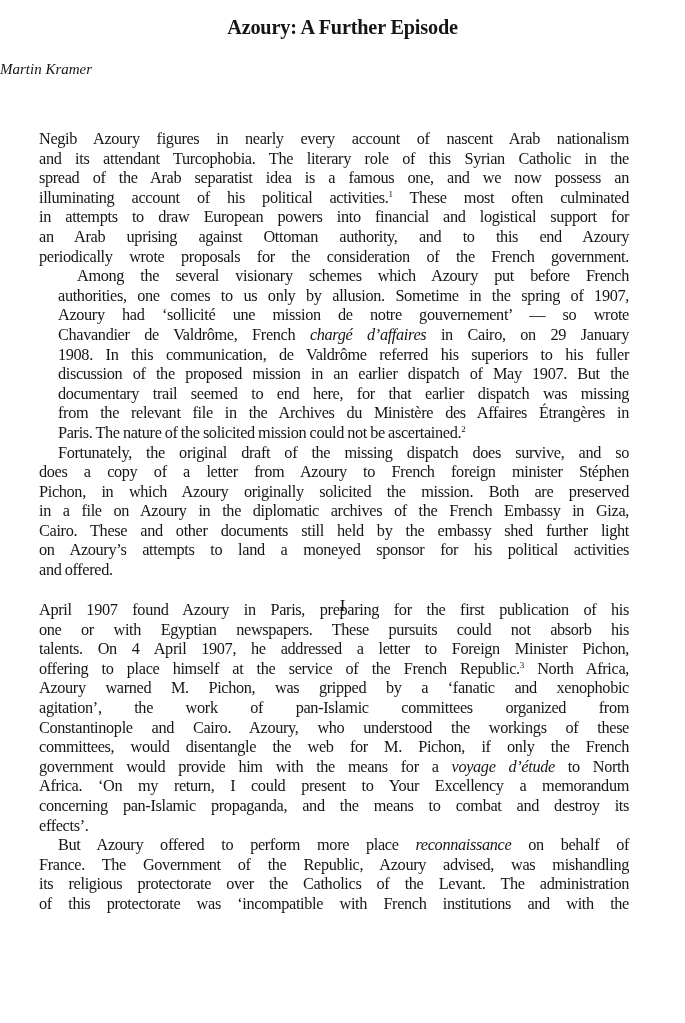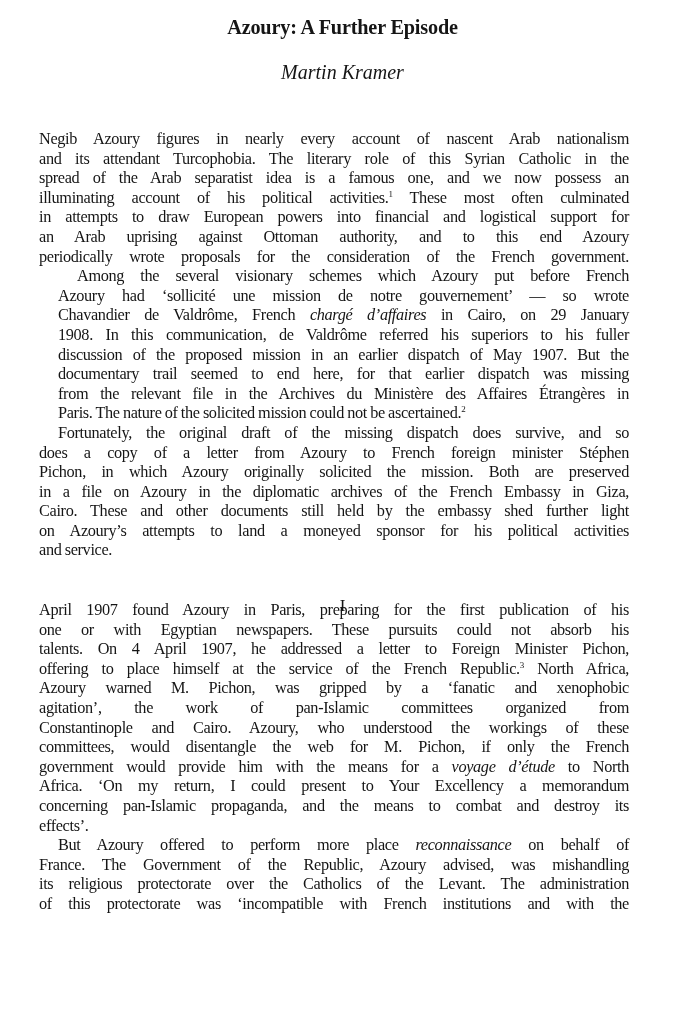--- a/index.html
+++ b/index.html
@@ -7,22 +7,22 @@
     width: 685px; height: 1023px; overflow: hidden; position: relative;
     font-family: "Liberation Serif", "DejaVu Serif", serif;
     color: #151515;
   }
   .title {
     position: absolute; top: 14px; left: 0; width: 685px; text-align: center;
     font-size: 22px; font-weight: bold; letter-spacing: -0.2px;
     transform: scaleX(0.92); transform-origin: center;
   }
   .author {
-    position: absolute; top: 61px; left: 0; width: 685px; text-align: center;
-    font-size: 20px; font-style: italic;
+    position: absolute; top: 61px; left: 0; width: 685px; 
+    font-size: 15px; font-style: italic;
   }
   .body-text {
     position: absolute; left: 39px; width: 590px;
     font-size: 16.3px; line-height: 19.6px; text-align: justify;
     letter-spacing: -0.35px; word-spacing: -0.5px;
   }
   .p1 { top: 129px; }
   .p { margin: 0; }
   .p.indent { text-indent: 19px; }
   .section-num {
@@ -46,36 +46,37 @@
     <span class="line">Negib Azoury figures in nearly every account of nascent Arab nationalism</span>
     <span class="line">and its attendant Turcophobia. The literary role of this Syrian Catholic in the</span>
     <span class="line">spread of the Arab separatist idea is a famous one, and we now possess an</span>
     <span class="line"><span>illuminating account of his political activities.</span><sup>1</sup><span> These most often culminated</span></span>
     <span class="line">in attempts to draw European powers into financial and logistical support for</span>
     <span class="line">an Arab uprising against Ottoman authority, and to this end Azoury</span>
     <span class="line">periodically wrote proposals for the consideration of the French government.</span>
   </div>
   <div class="p indent">
     <span class="line" style="padding-left:19px">Among the several visionary schemes which Azoury put before French</span>
+    <span class="line">authorities, one comes to us only by allusion. Sometime in the spring of 1907,</span>
     <span class="line">Azoury had ‘sollicité une mission de notre gouvernement’ — so wrote</span>
     <span class="line"><span>Chavandier de Valdrôme, French </span><i>chargé d’affaires</i><span> in Cairo, on 29 January</span></span>
     <span class="line">1908. In this communication, de Valdrôme referred his superiors to his fuller</span>
     <span class="line">discussion of the proposed mission in an earlier dispatch of May 1907. But the</span>
     <span class="line">documentary trail seemed to end here, for that earlier dispatch was missing</span>
     <span class="line">from the relevant file in the Archives du Ministère des Affaires Étrangères in</span>
     <span class="line last"><span>Paris. The nature of the solicited mission could not be ascertained.</span><sup>2</sup></span>
   </div>
   <div class="p">
     <span class="line" style="padding-left:19px">Fortunately, the original draft of the missing dispatch does survive, and so</span>
     <span class="line">does a copy of a letter from Azoury to French foreign minister Stéphen</span>
     <span class="line">Pichon, in which Azoury originally solicited the mission. Both are preserved</span>
     <span class="line">in a file on Azoury in the diplomatic archives of the French Embassy in Giza,</span>
     <span class="line">Cairo. These and other documents still held by the embassy shed further light</span>
     <span class="line">on Azoury’s attempts to land a moneyed sponsor for his political activities</span>
-    <span class="line last">and service.</span>
+    <span class="line last">and offered.</span>
   </div>
 </div>
 
 <div class="section-num">I</div>
 
 <div class="body-text p2">
   <div class="p">
     <span class="line">April 1907 found Azoury in Paris, preparing for the first publication of his</span>
     <span class="line">one or with Egyptian newspapers. These pursuits could not absorb his</span>
     <span class="line">talents. On 4 April 1907, he addressed a letter to Foreign Minister Pichon,</span>

